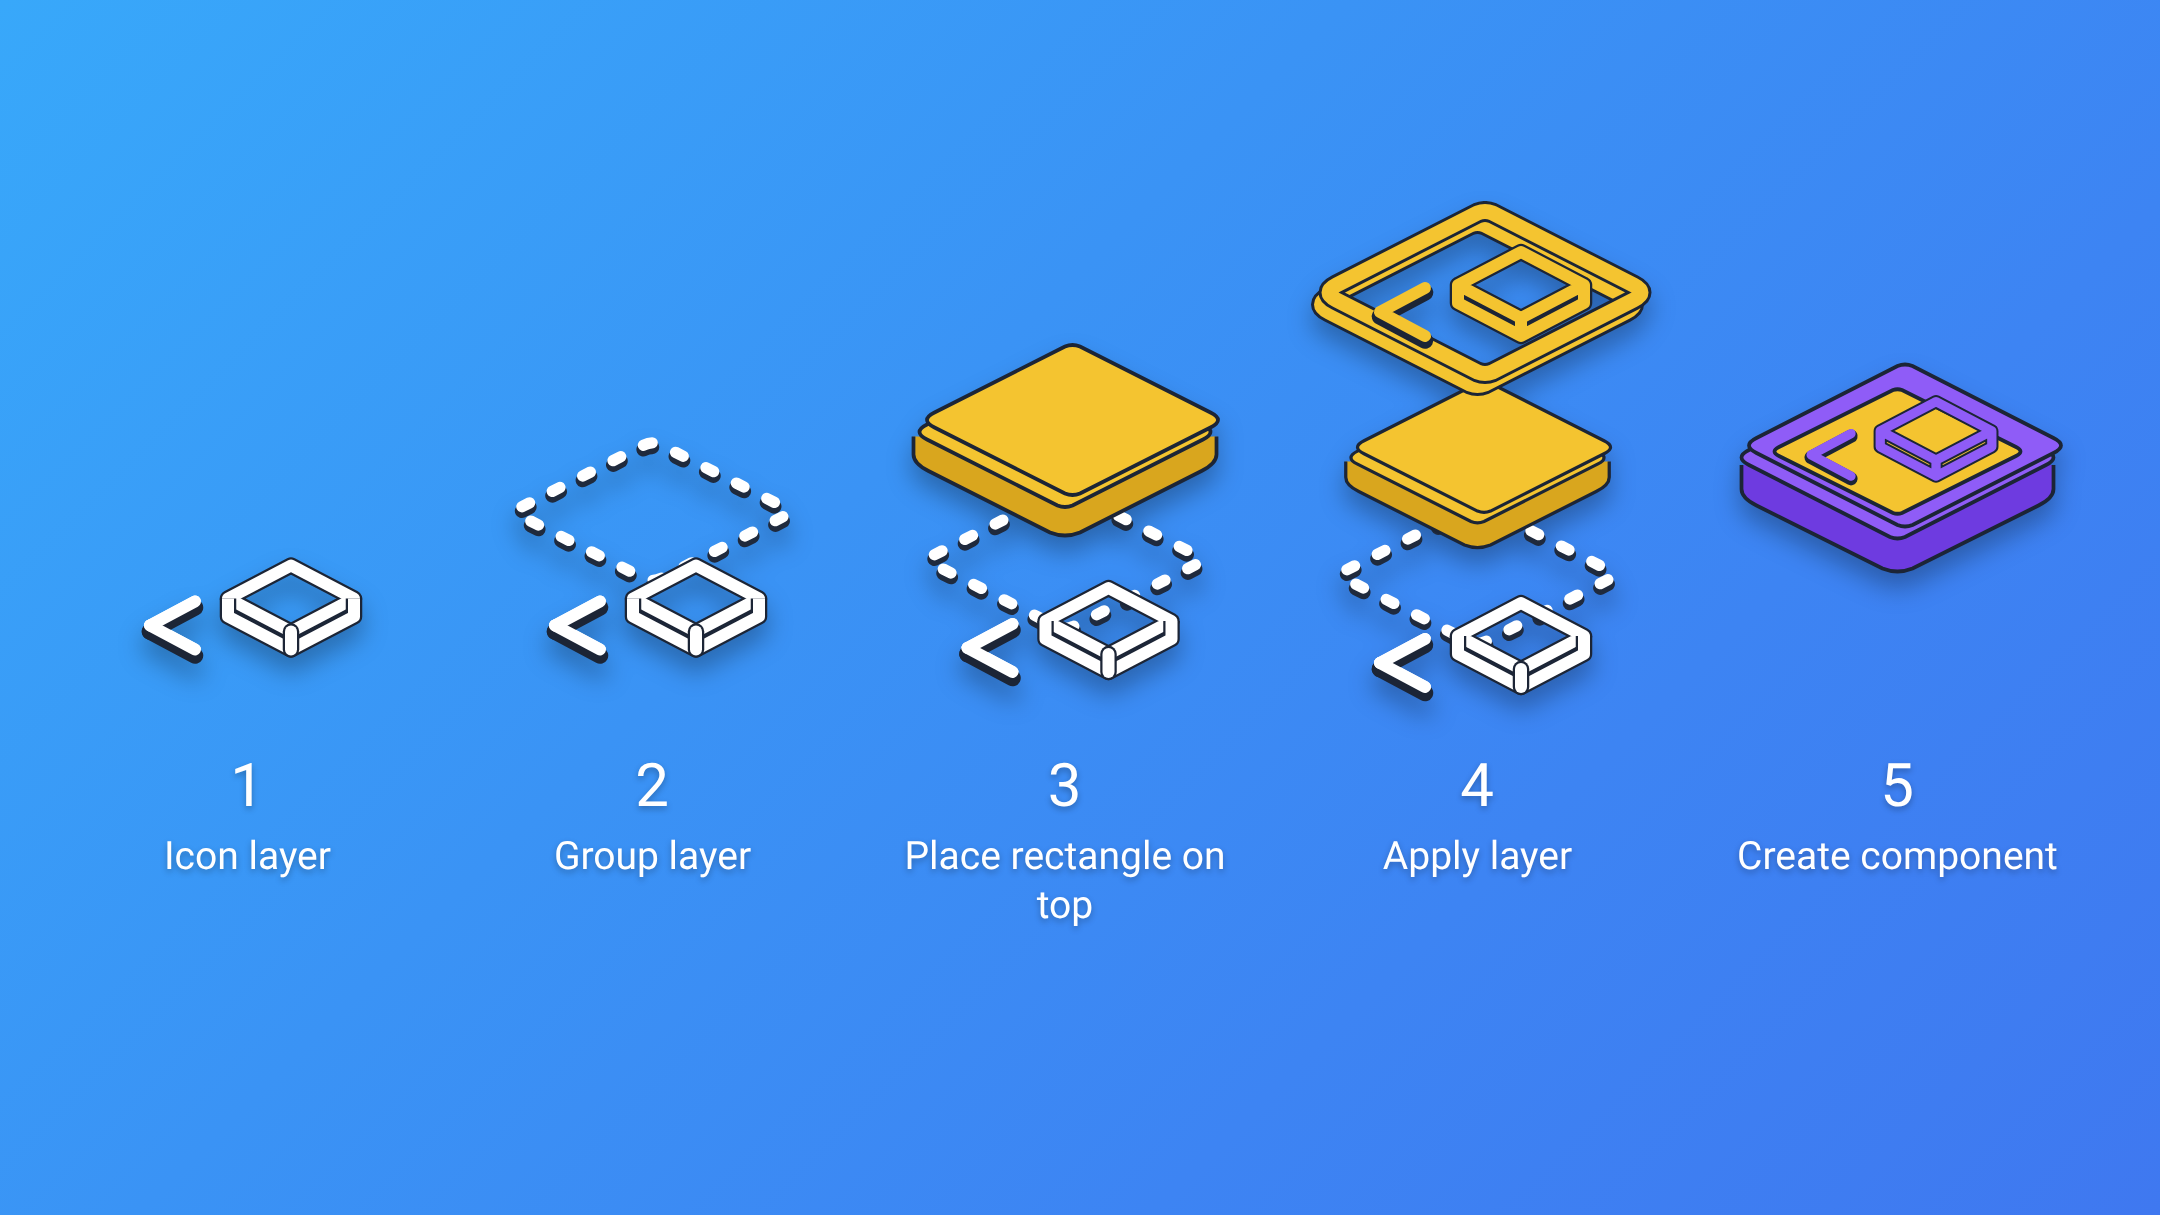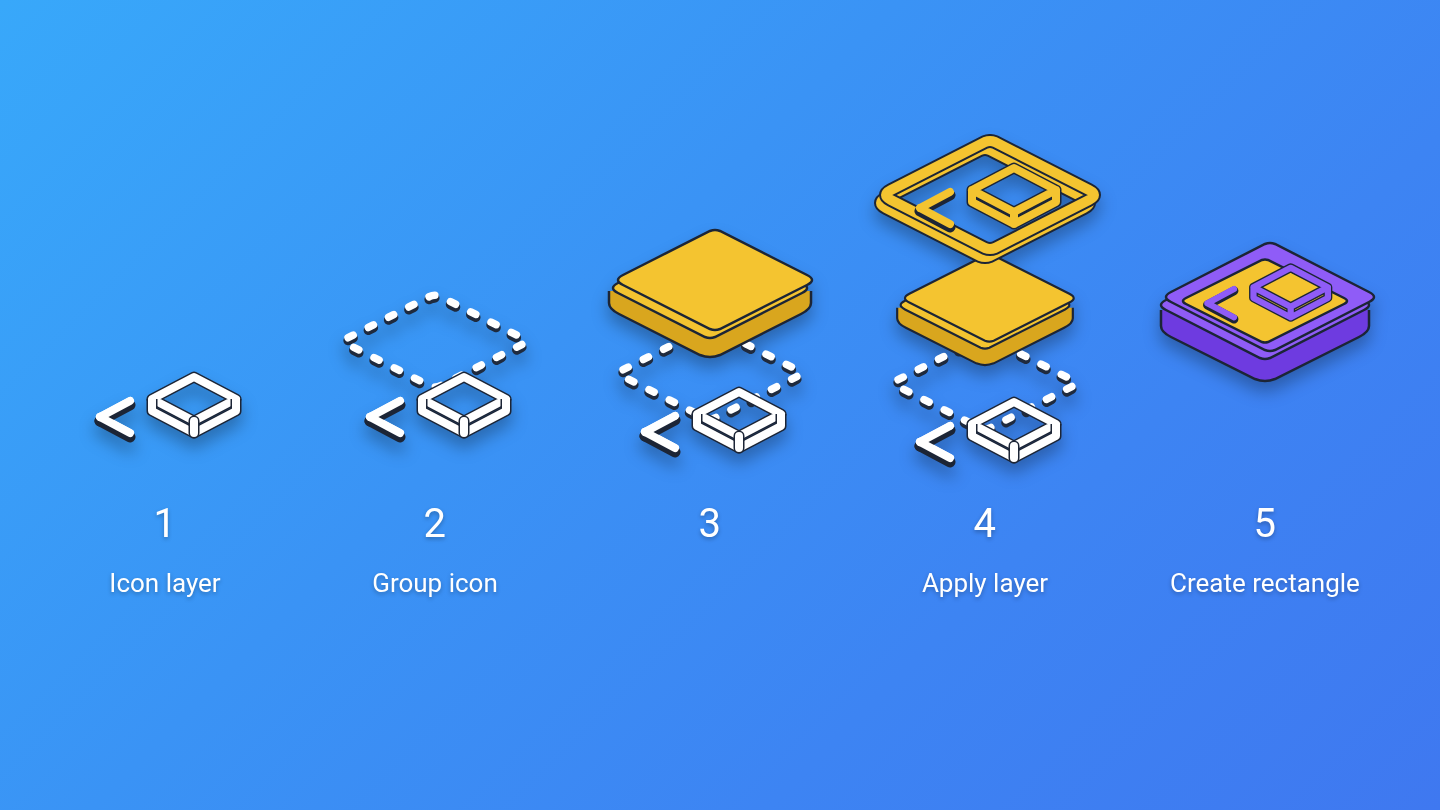--- a/index.html
+++ b/index.html
@@ -43,21 +43,21 @@
     padding: 0 8px;
   }
   .step-num {
     font-size: 40px;
     font-weight: 400;
     letter-spacing: 0.5px;
     color: #ffffff;
     text-shadow: 0 2px 4px rgba(0,0,0,0.28);
   }
   .step-title {
-    margin-top: 20px;
+    margin-top: 8px;
     font-size: 26px;
     font-weight: 400;
     line-height: 1.28;
     color: #ffffff;
     text-shadow: 0 2px 4px rgba(0,0,0,0.28);
   }
 
   
 
   
@@ -220,21 +220,21 @@
           </svg>
       </div>
       <div class="code-iso" style="top:255px;">
         <svg viewBox="0 0 146 70">
             <use href="#code-cube"></use>
           </svg>
       </div>
     </div>
     <div class="labels">
       <div class="step-num">2</div>
-      <div class="step-title">Group icon</div>
+      <div class="step-title">Group layer</div>
     </div>
   </div>
 
   <div class="col col-3">
     <div class="illus">
       <div class="dashed-rhombus" style="top:200px;">
         <svg viewBox="0 0 222 110">
             <use href="#dashed-rhombus-g"></use>
           </svg>
       </div>
@@ -244,20 +244,21 @@
           </svg>
       </div>
       <div class="code-iso" style="top:270px;">
         <svg viewBox="0 0 146 70">
             <use href="#code-cube"></use>
           </svg>
       </div>
     </div>
     <div class="labels">
       <div class="step-num">3</div>
+      <div class="step-title">Place rectangle on top</div>
     </div>
   </div>
 
   <div class="col col-4">
     <div class="illus">
 
       <div class="dashed-rhombus" style="top:210px;">
         <svg viewBox="0 0 222 110">
             <use href="#dashed-rhombus-g"></use>
           </svg>
@@ -300,17 +301,17 @@
           </svg>
       </div>
       <div class="code-iso" style="top:146px; width:130px; height:62px;">
         <svg viewBox="0 0 146 70">
             <use href="#code-cube-purple"></use>
           </svg>
       </div>
     </div>
     <div class="labels">
       <div class="step-num">5</div>
-      <div class="step-title">Create rectangle</div>
+      <div class="step-title">Create component</div>
     </div>
   </div>
 
 </div>
 
 </body></html>

